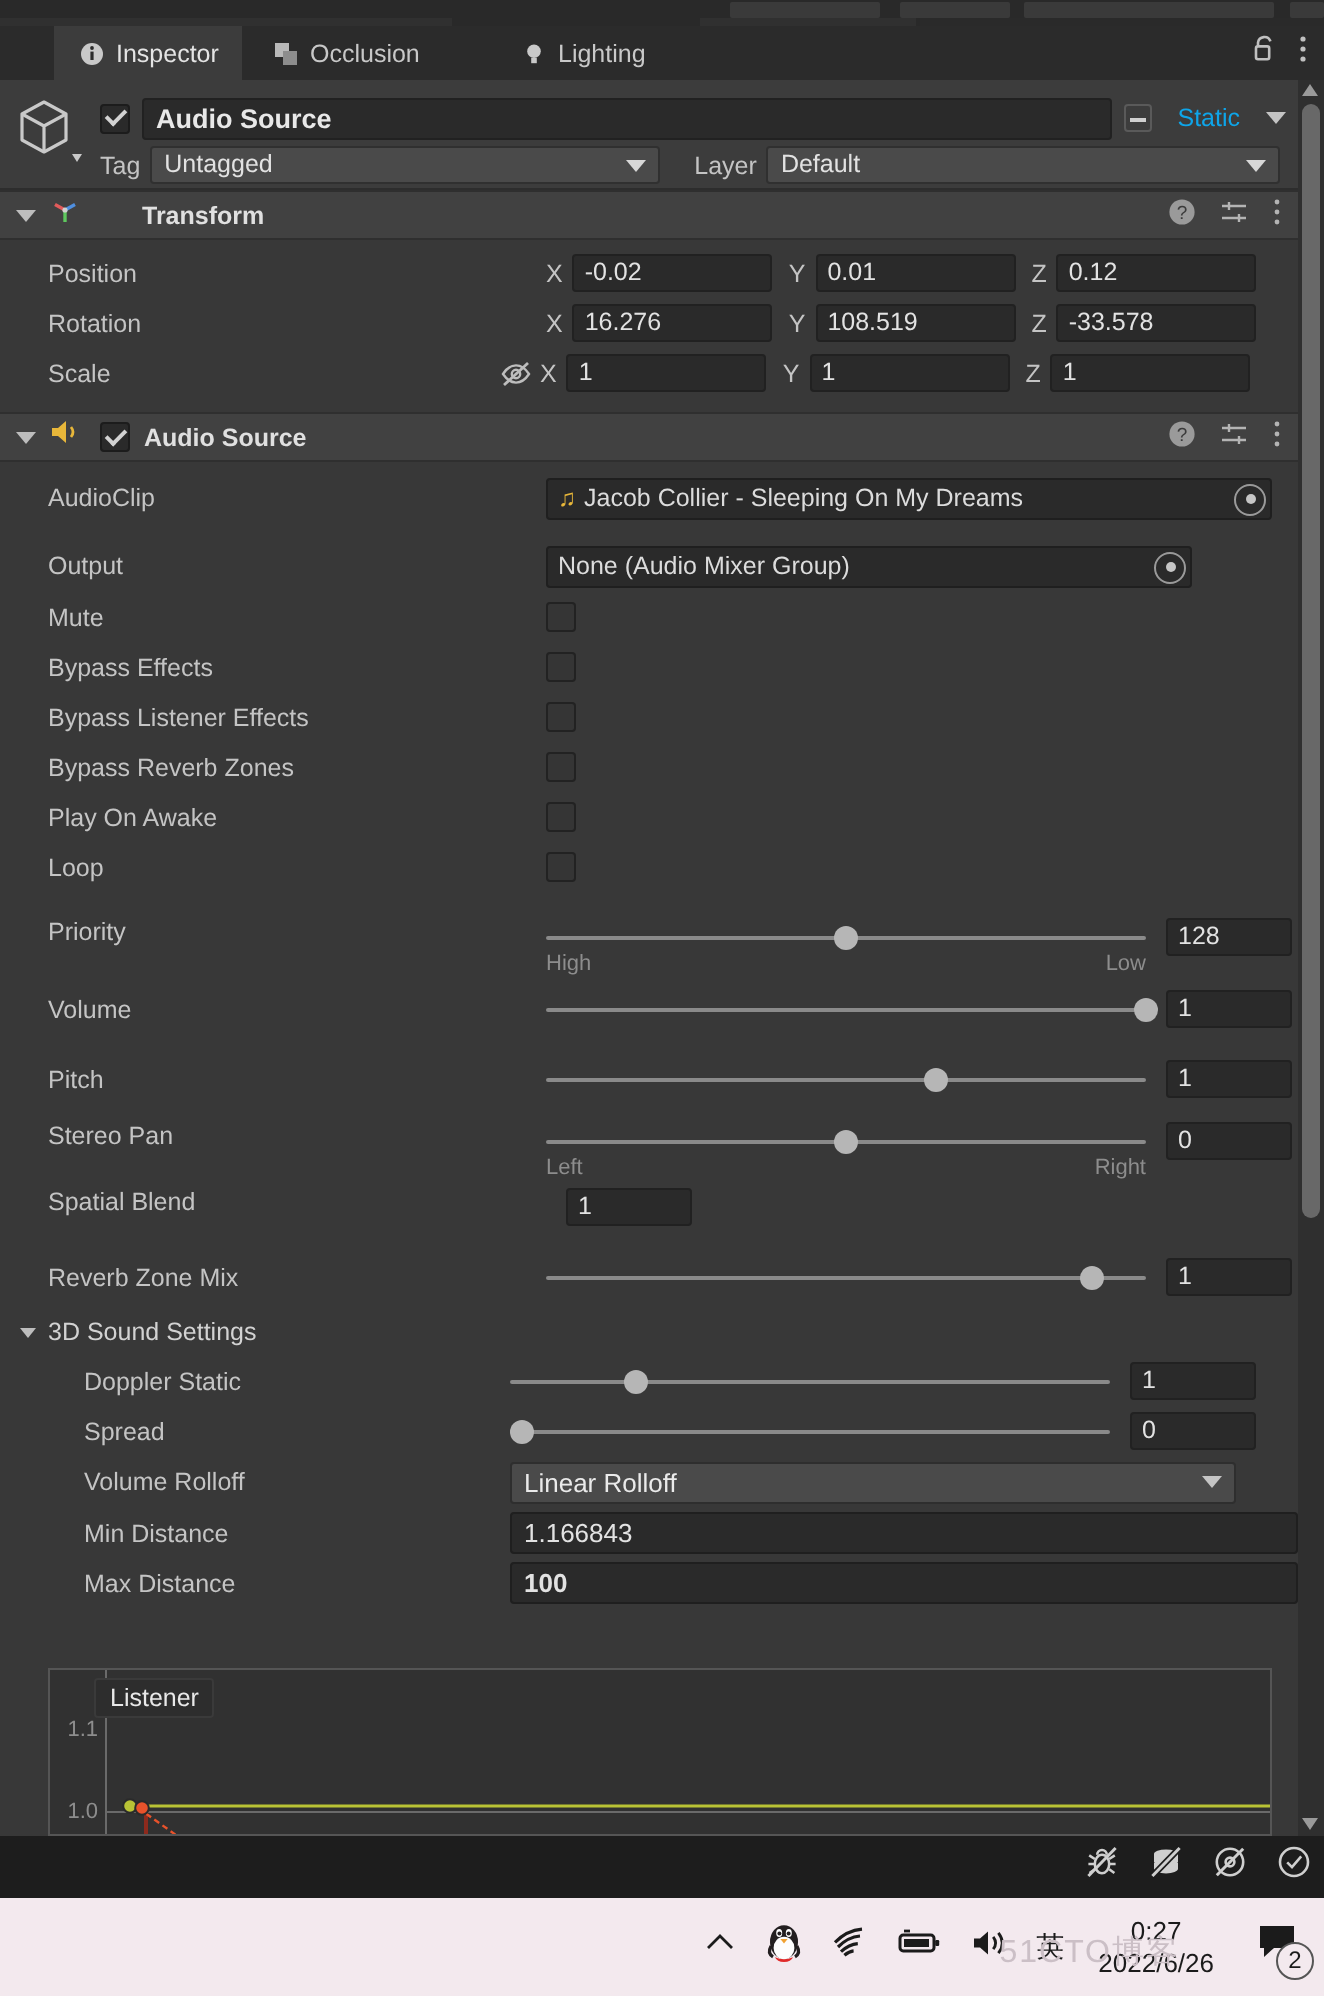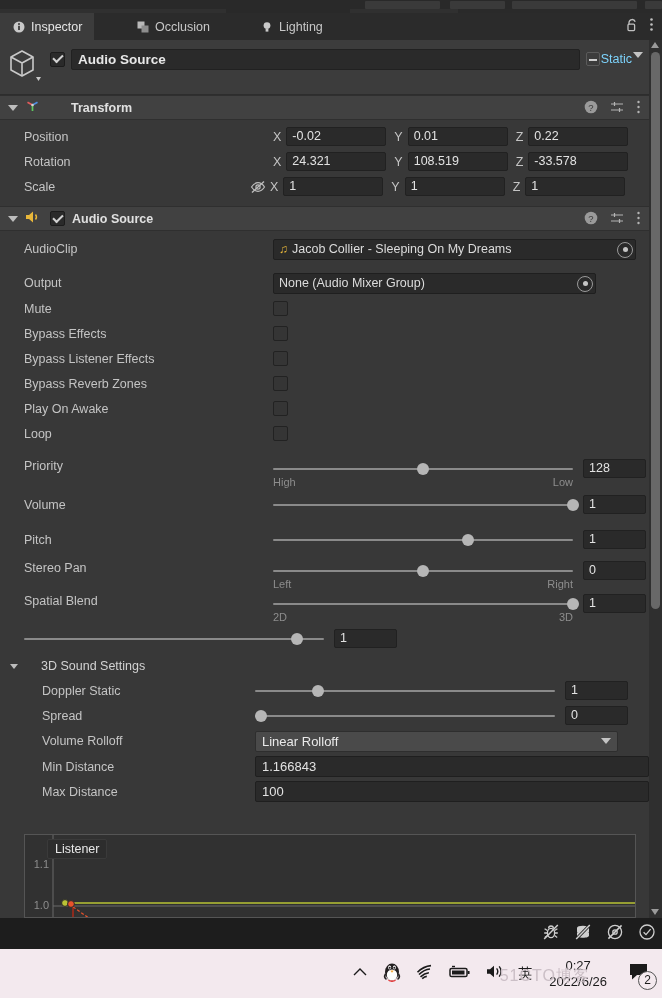--- a/index.html
+++ b/index.html
@@ -17,21 +17,21 @@
   .top-strip .sep { position:absolute; top:9px; height:4px; background:#242424; }
 
   
   .tabbar { position:absolute; left:0; top:13px; width:662px; height:27px; background:#2b2b2b; }
   .tab {
     position:absolute; top:0; height:27px;
     display:flex; align-items:center; gap:6px;
     padding:0 12px; font-size:12.5px; color:#c8c8c8;
     white-space:nowrap;
   }
-  .tab.active { background:#3c3c3c; color:#e4e4e4; }
+  .tab.active { background:#3c3c3c; color:#e4e4e4;margin-left:27px; }
   .tab .ticon { display:inline-flex; width:13px; height:13px; align-items:center; justify-content:center; }
   .tabbar-right { position:absolute; right:4px; top:0; height:27px; display:flex; align-items:center; gap:10px; padding-right:4px; }
 
   
   .inspector { position:absolute; left:0; top:40px; width:649px; height:878px; background:#383838; overflow:hidden; }
 
   
   .obj-header { position:relative; height:55px; background:#3c3c3c; border-bottom:1px solid #2d2d2d; }
   .cube-wrap { position:absolute; left:8px; top:7px; width:36px; height:40px; }
   .row-name { position:absolute; left:50px; top:8px; right:6px; height:22px; display:flex; align-items:center; gap:6px; }
@@ -40,21 +40,21 @@
     display:inline-flex; align-items:center; justify-content:center; flex:0 0 auto;
   }
   .chk.checked::after {
     content:""; width:4px; height:8px; border:solid #d2d2d2; border-width:0 2px 2px 0;
     transform:rotate(45deg) translate(-1px,-1px);
   }
   .name-field {
     flex:1 1 auto; height:21px; background:#2a2a2a; border:1px solid #212121; border-radius:2px;
     color:#e8e8e8; font-size:13.5px; font-weight:bold; padding:0 6px; line-height:19px; overflow:hidden; white-space:nowrap;
   }
-  .static-box { display:flex; align-items:flex-start; gap:1px; flex:0 0 auto; color:#7dd3fc; font-size:12.5px; }
+  .static-box { display:flex; align-items:center; gap:13px; flex:0 0 auto; color:#0ea5e9; font-size:12.5px; }
   .minus-box { width:14px; height:14px; background:#3c3c3c; border:1px solid #5a5a5a; border-radius:2px; position:relative; }
   .minus-box::after { content:""; position:absolute; left:2px; top:6px; width:8px; height:2px; background:#cfcfcf; }
   .caret-dn { width:0;height:0;border-left:5px solid transparent;border-right:5px solid transparent;border-top:6px solid #c4c4c4; }
 
   .row-taglayer { position:absolute; left:50px; top:33px; right:6px; height:19px; display:flex; align-items:center; gap:5px; }
   .tl-label { color:#c4c4c4; font-size:12.5px; flex:0 0 auto; }
   .dropdown {
     height:19px; background:#4a4a4a; border:1px solid #303030; border-radius:2px;
     color:#e2e2e2; font-size:12.5px; padding:0 6px; line-height:17px;
     display:flex; align-items:center; justify-content:space-between; overflow:hidden; white-space:nowrap;
@@ -95,21 +95,21 @@
 
   .cbox { width:15px; height:15px; background:#353535; border:1px solid #222; border-radius:2px; }
 
   
   .slider-wrap { position:relative; width:300px; height:19px; flex:0 0 auto; }
   .slider-track { position:absolute; left:0; top:9px; width:300px; height:2px; background:#8a8a8a; border-radius:1px; }
   .slider-thumb { position:absolute; top:4px; width:12px; height:12px; border-radius:50%; background:#b6b6b6; margin-left:-6px; }
   .slider-ends { position:absolute; left:0; top:17px; width:300px; display:flex; justify-content:space-between; color:#8d8d8d; font-size:11px; }
 
   
-  .subsection { display:flex; align-items:center; height:24px; padding-left:10px; gap:23px; }
+  .subsection { display:flex; align-items:center; height:24px; padding-left:10px; gap:6px; }
   .subsection .t { color:#d2d2d2; font-size:12.5px; }
   .foldout-sm { width:0;height:0;border-left:4px solid transparent;border-right:4px solid transparent;border-top:5px solid #bdbdbd; }
 
   .bigdrop {
     height:21px; background:#4a4a4a; border:1px solid #2e2e2e; border-radius:2px;
     color:#eaeaea; font-size:13px; padding:0 6px; display:flex; align-items:center; justify-content:space-between;
   }
   .bigfield {
     height:21px; background:#2a2a2a; border:1px solid #1f1f1f; border-radius:2px;
     color:#e2e2e2; font-size:13px; padding:0 6px; line-height:19px; overflow:hidden; white-space:nowrap;
@@ -224,20 +224,32 @@
     <div class="row-name">
       <span class="chk checked"></span>
       <div class="name-field">Audio Source</div>
       <div class="static-box">
         <span class="minus-box"></span>
         <span>Static</span>
         <span class="caret-dn"></span>
       </div>
     </div>
 
+    <div class="row-taglayer">
+      <span class="tl-label">Tag</span>
+      <div class="dropdown" style="width:255px;">
+        <span>Untagged</span>
+        <span class="caret-dn"></span>
+      </div>
+      <span class="tl-label" style="margin-left:12px;">Layer</span>
+      <div class="dropdown" style="width:257px;">
+        <span>Default</span>
+        <span class="caret-dn"></span>
+      </div>
+    </div>
   </div>
 
   <div class="comp-header">
     <span class="foldout"></span>
     <span>
       <svg width="15" height="15" viewBox="0 0 15 15">
         <path d="M7.5 13 L7.5 7" stroke="#5ec85e" stroke-width="1.7"></path>
         <path d="M7.5 7 L2.5 4.2" stroke="#e25b5b" stroke-width="1.7"></path>
         <path d="M7.5 7 L12.5 4.2" stroke="#4f8fe0" stroke-width="1.7"></path>
         <circle cx="7.5" cy="7" r="1.3" fill="#d0d0d0"></circle>
@@ -269,27 +281,27 @@
 
   <div style="height:4px;"></div>
 
   <div class="prop">
     <span class="lbl">Position</span>
     <span class="vec-axis">X</span>
     <div class="numfield" style="width:100px;">-0.02</div>
     <span class="vec-axis" style="margin-left:8px;">Y</span>
     <div class="numfield" style="width:100px;">0.01</div>
     <span class="vec-axis" style="margin-left:8px;">Z</span>
-    <div class="numfield" style="width:100px;">0.22</div>
+    <div class="numfield" style="width:100px;">0.12</div>
   </div>
 
   <div class="prop">
     <span class="lbl">Rotation</span>
     <span class="vec-axis">X</span>
-    <div class="numfield" style="width:100px;">24.321</div>
+    <div class="numfield" style="width:100px;">16.276</div>
     <span class="vec-axis" style="margin-left:8px;">Y</span>
     <div class="numfield" style="width:100px;">108.519</div>
     <span class="vec-axis" style="margin-left:8px;">Z</span>
     <div class="numfield" style="width:100px;">-33.578</div>
   </div>
 
   <div class="prop">
     <span class="lbl" style="width:226px;">Scale</span>
     <span class="eye-off">
       <svg width="16" height="16" viewBox="0 0 16 16" stroke="#bdbdbd" stroke-width="1.2" fill="none">
@@ -432,32 +444,25 @@
       <div class="slider-ends">
         <span>Left</span>
         <span>Right</span>
       </div>
     </div>
     <div class="numfield" style="width:63px;margin-left:10px;">0</div>
   </div>
 
   <div class="prop" style="height:33px;align-items:flex-start;padding-top:4px;">
     <span class="lbl">Spatial Blend</span>
-    <div class="slider-wrap">
-      <div class="slider-track"></div>
-      <div class="slider-thumb" style="left:100%;"></div>
-      <div class="slider-ends">
-        <span>2D</span>
-        <span>3D</span>
-      </div>
-    </div>
     <div class="numfield" style="width:63px;margin-left:10px;">1</div>
   </div>
 
   <div class="prop" style="height:31px;">
+    <span class="lbl">Reverb Zone Mix</span>
     <div class="slider-wrap">
       <div class="slider-track"></div>
       <div class="slider-thumb" style="left:91%;"></div>
     </div>
     <div class="numfield" style="width:63px;margin-left:10px;">1</div>
   </div>
 
   <div class="subsection">
     <span class="foldout-sm"></span>
     <span class="t">3D Sound Settings</span>
@@ -489,21 +494,21 @@
     </div>
   </div>
 
   <div class="prop indent" style="height:25px;">
     <span class="lbl" style="width:231px;">Min Distance</span>
     <div class="bigfield" style="width:422px;">1.166843</div>
   </div>
 
   <div class="prop indent" style="height:25px;">
     <span class="lbl" style="width:231px;">Max Distance</span>
-    <div class="bigfield" style="width:395px;">100</div>
+    <div class="bigfield" style="width:395px;font-weight:bold;">100</div>
   </div>
 
 </div>
 
 <div class="graph-box">
   <svg width="610" height="82" viewBox="0 0 610 82">
     <rect x="0" y="0" width="610" height="82" fill="#313131"></rect>
     <line x1="28" y1="0" x2="28" y2="82" stroke="#6a6a6a" stroke-width="1"></line>
     <line x1="28" y1="71" x2="610" y2="71" stroke="#6a6a6a" stroke-width="1"></line>
     <text x="24" y="33" font-size="11" fill="#8d8d8d" text-anchor="end" font-family="Liberation Sans">1.1</text>

